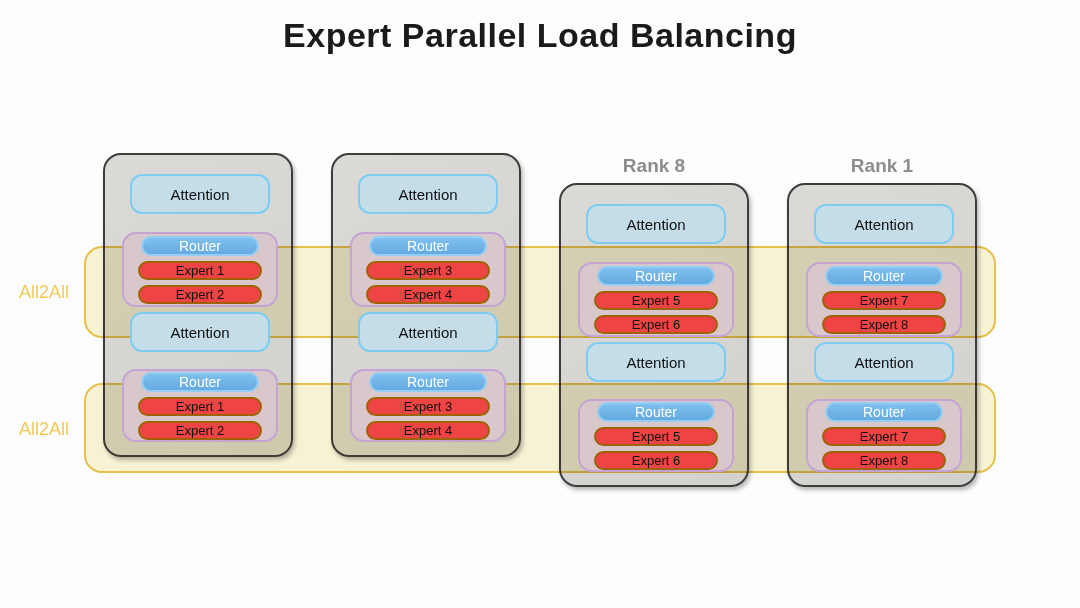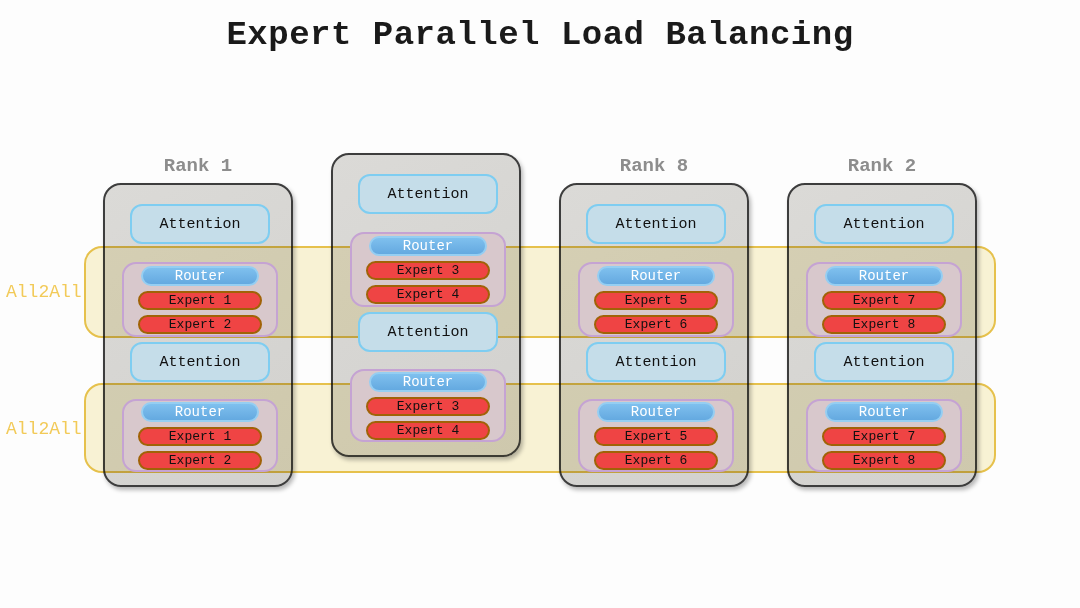--- a/index.html
+++ b/index.html
@@ -1,15 +1,15 @@
 <!DOCTYPE html>
 <html><head>
 <meta charset="utf-8">
 <style>
-  * { margin: 0; padding: 0; box-sizing: border-box; font-family: Liberation Mono, monospace; }
+  * { margin: 0; padding: 0; box-sizing: border-box; }
   html, body { background: #ffffff; }
   body { font-family: "Liberation Sans", sans-serif; }
 
   .canvas {
     position: relative;
     width: 1080px;
     height: 608px;
     background: #fdfdfd;
     overflow: hidden;
   }
@@ -37,21 +37,21 @@
     mix-blend-mode: multiply;
     z-index: 2;
   }
   .band1 { top: 246px; height: 92px; }
   .band2 { top: 383px; height: 90px; }
 
   .a2a {
     position: absolute;
     left: 6px;
     width: 76px;
-    text-align: left;
+    text-align: center;
     font-size: 18px;
     color: #f2ca58;
     line-height: 22px;
     z-index: 2;
   }
   .a2a1 { top: 281px; }
   .a2a2 { top: 418px; }
 
   
   .rank {
@@ -146,21 +146,20 @@
   }
 </style>
 </head>
 <body>
 
 <div class="canvas">
 
   <div class="title">Expert Parallel Load Balancing</div>
 
   <div class="rank r1">
-    <div class="rank-label">Rank 1</div>
     <div class="rank-box">
       <div class="attn attn1">Attention</div>
       <div class="grp grp1">
         <div class="router">Router</div>
         <div class="expert">Expert 1</div>
         <div class="expert">Expert 2</div>
       </div>
       <div class="attn attn2">Attention</div>
       <div class="grp grp2">
         <div class="router">Router</div>
@@ -199,21 +198,21 @@
       <div class="attn attn2">Attention</div>
       <div class="grp grp2">
         <div class="router">Router</div>
         <div class="expert">Expert 5</div>
         <div class="expert">Expert 6</div>
       </div>
     </div>
   </div>
 
   <div class="rank r4">
-    <div class="rank-label">Rank 2</div>
+    <div class="rank-label">Rank 1</div>
     <div class="rank-box">
       <div class="attn attn1">Attention</div>
       <div class="grp grp1">
         <div class="router">Router</div>
         <div class="expert">Expert 7</div>
         <div class="expert">Expert 8</div>
       </div>
       <div class="attn attn2">Attention</div>
       <div class="grp grp2">
         <div class="router">Router</div>

